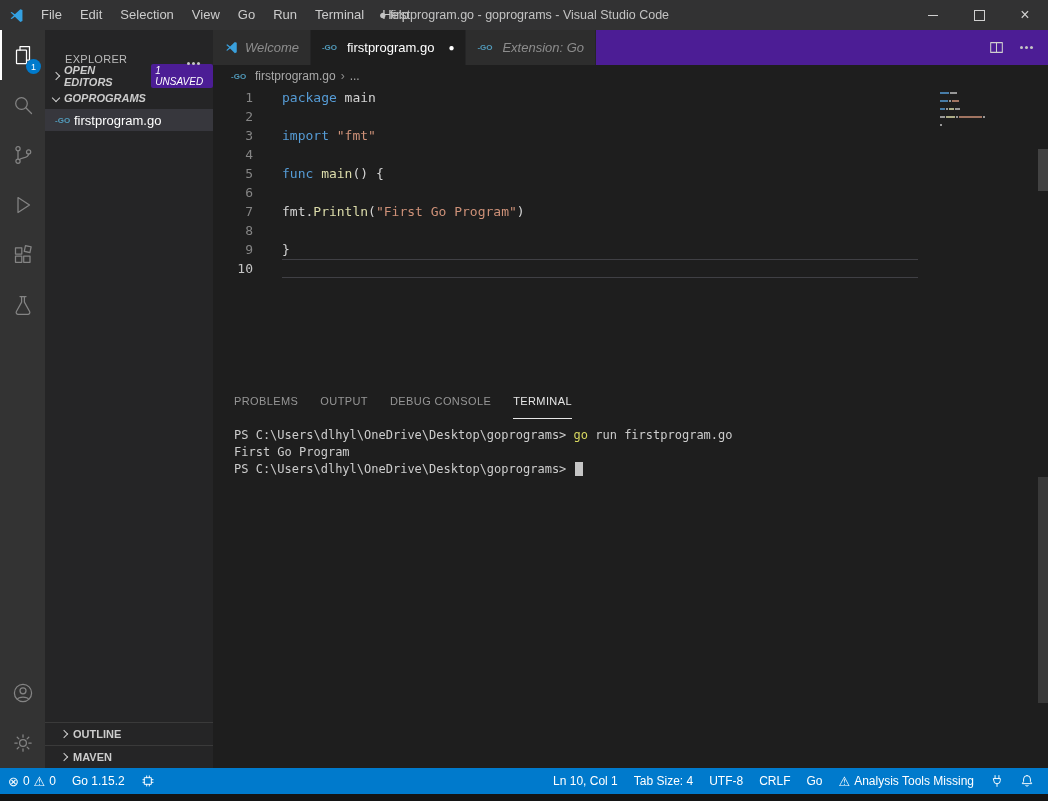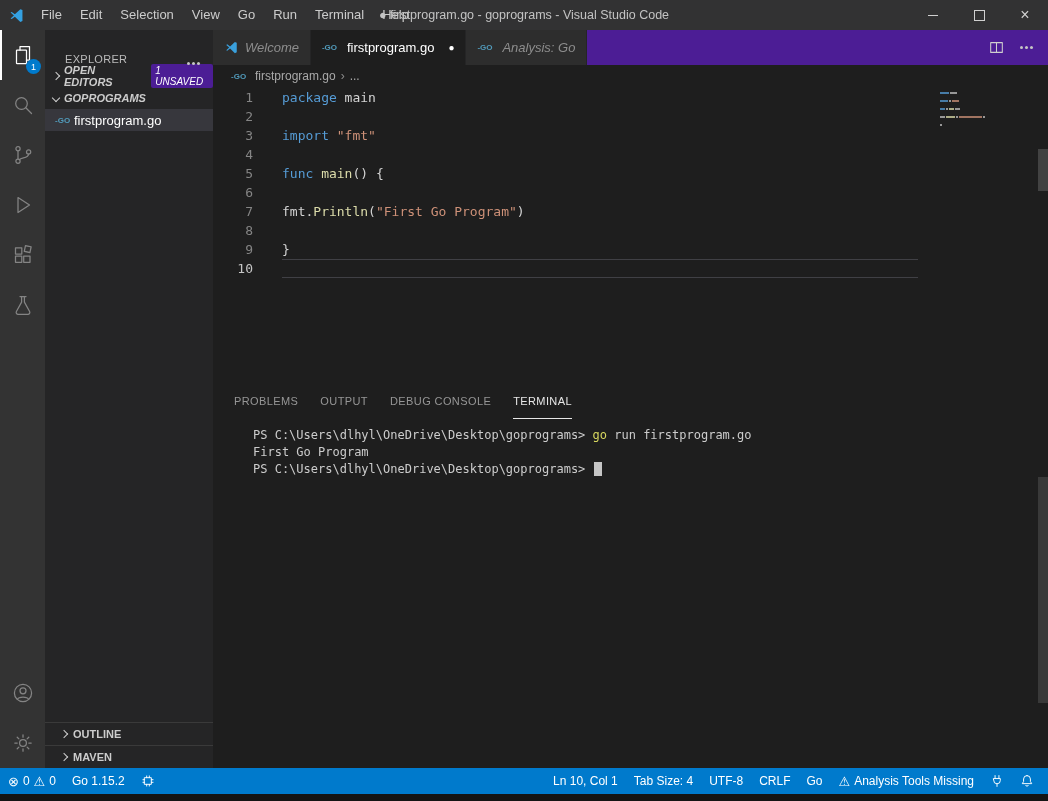--- a/index.html
+++ b/index.html
@@ -93,21 +93,21 @@
   .panel-tab{font-size:11px;color:#969696;letter-spacing:.4px;display:flex;align-items:center;border-bottom:1px solid transparent;box-sizing:border-box;cursor:default;}
   .panel-tab.active{color:#e7e7e7;border-bottom-color:#e7e7e7;}
   .panel-actions{margin-left:auto;display:flex;align-items:center;gap:17px;color:#c5c5c5;}
   .term-select{width:172px;height:26px;box-sizing:border-box;background:#3c3c3c;border:1px solid #5f5f5f;display:flex;align-items:center;justify-content:space-between;padding:0 9px;font-size:12px;color:#f0f0f0;margin-right:8px;}
   .mini-svg svg{width:15px;height:15px;display:block;fill:none;stroke:currentColor;stroke-width:1.1;stroke-linecap:round;stroke-linejoin:round;}
   .icon-plus::before{content:"+";font-size:17px;line-height:1;}
   .icon-close::before{content:"\00D7";font-size:16px;line-height:1;}
   .trash{color:#c97a6d;}
 
   .panel-body{flex:1;position:relative;padding:8px 0 0 21px;font-family:"DejaVu Sans Mono",monospace;font-size:12px;color:#cccccc;min-height:0;}
-  .term-line{height:17px;line-height:17px;white-space:pre;margin-left:19px;}
+  .term-line{height:17px;line-height:17px;white-space:pre;}
   .tt-default{color:#cccccc;}
   .tt-command{color:#d7d75f;}
   .term-cursor{display:inline-block;width:8px;height:14px;background:#c5c5c5;vertical-align:text-bottom;margin-left:1px;}
   .panel-scroll-thumb{position:absolute;right:0;top:58px;width:10px;height:226px;background:rgba(121,121,121,.3);}
 
   
   .statusbar{flex:0 0 26px;height:26px;background:#007acc;display:flex;align-items:center;color:#ffffff;font-size:12px;}
   .sb-group{display:flex;align-items:center;height:100%;}
   .sb-item{display:flex;align-items:center;gap:4px;padding:0 8px;height:100%;cursor:default;}
   .sb-ico{font-size:13px;line-height:1;}
@@ -271,21 +271,21 @@
               </span>
               <span class="tab-label">Welcome</span>
             </div>
             <div class="tab active">
               <span class="tab-icon go-file-icon"></span>
               <span class="tab-label">firstprogram.go</span>
               <span class="dirty-dot">●</span>
             </div>
             <div class="tab italic">
               <span class="tab-icon go-file-icon"></span>
-              <span class="tab-label">Analysis: Go</span>
+              <span class="tab-label">Extension: Go</span>
             </div>
           </div>
         <div class="editor-actions">
           <span class="mini-svg">
             <svg viewBox="0 0 16 16">
                 <rect x="1.8" y="2.8" width="12.4" height="10.4"></rect>
                 <path d="M8 2.8v10.4"></path>
               </svg>
           </span>
           <span class="dots-icon"></span>

